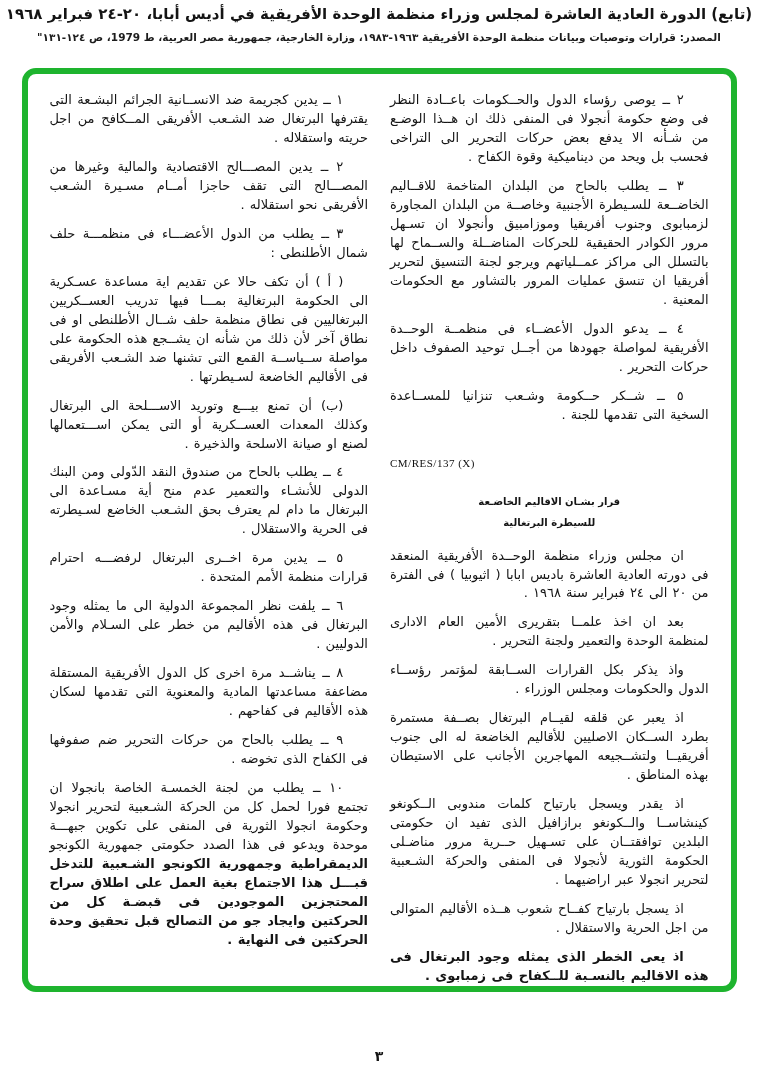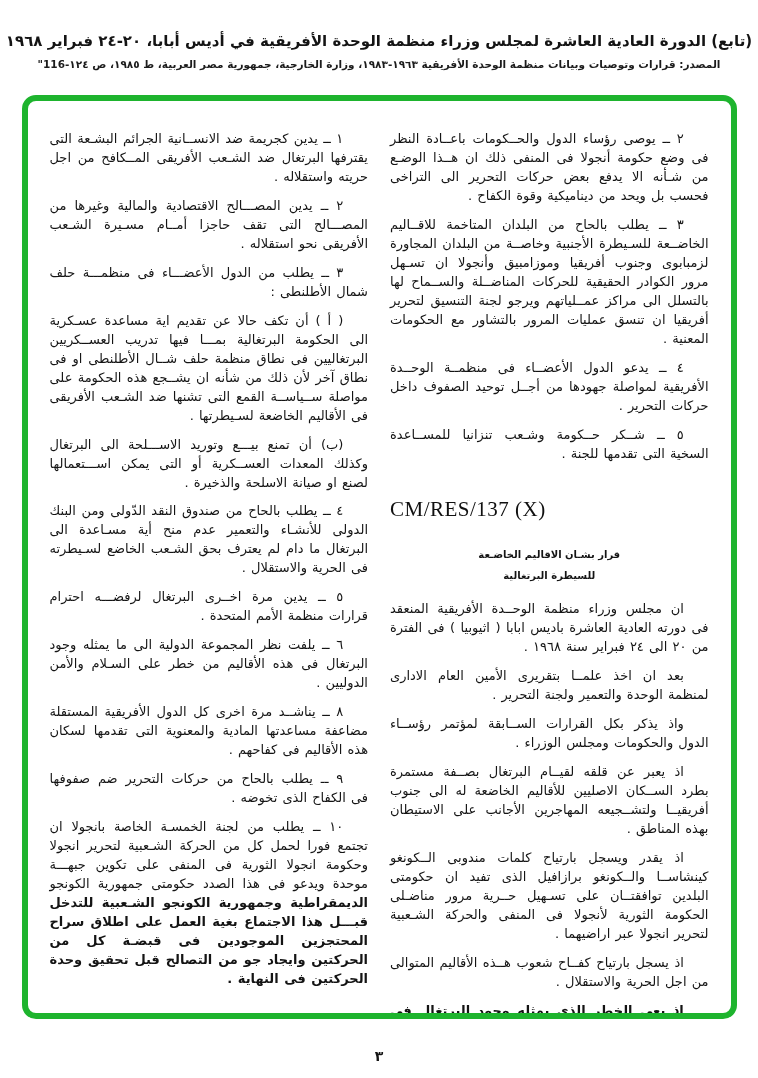--- a/index.html
+++ b/index.html
@@ -4,21 +4,21 @@
 <style>
   * { margin: 0; padding: 0; box-sizing: border-box; }
   html, body { background: #ffffff; }
   body {
     width: 758px; height: 1078px;
     font-family: "DejaVu Sans", sans-serif;
     color: #141414;
     position: relative;
     overflow: hidden;
   }
-  .page-header { padding-top: 31px; direction: rtl; }
+  .page-header { padding-top: 4px; direction: rtl; }
   .doc-title {
     text-align: center;
     font-weight: bold;
     font-size: 15px;
     line-height: 1.4;
   }
   .doc-source {
     text-align: center;
     font-weight: bold;
     font-size: 10.5px;
@@ -39,30 +39,29 @@
     display: flex;
     gap: 22px;
     padding: 17px 22px 10px;
     height: 100%;
   }
   .col {
     flex: 1 1 0;
     font-size: 13px;
     line-height: 1.46;
     text-align: justify;
-    margin-top: 12px;
   }
   .col p { margin: 0 0 10px; text-indent: 1.9em; word-spacing: 1px; }
   .bold-run { font-weight: bold; }
   p.bold-para { font-weight: bold; }
   .res-code {
     direction: ltr;
     text-align: left;
     font-family: "Liberation Serif", "DejaVu Serif", serif;
-    font-size: 21px;
+    font-size: 11px;
     letter-spacing: 0.5px;
     margin: 30px 0 20px;
     color: #101010;
   }
   .res-title {
     text-align: center;
     font-weight: bold;
     font-size: 10px;
     line-height: 2.1;
     margin-bottom: 14px;
@@ -74,21 +73,21 @@
     text-align: center;
     font-weight: bold;
     font-size: 14px;
   }
 </style>
 </head>
 <body>
 
 <header class="page-header">
   <div class="doc-title">(تابع) الدورة العادية العاشرة لمجلس وزراء منظمة الوحدة الأفريقية في أديس أبابا، ٢٠-٢٤ فبراير ١٩٦٨</div>
-  <div class="doc-source">المصدر: قرارات وتوصيات وبيانات منظمة الوحدة الأفريقية ١٩٦٣-١٩٨٣، وزارة الخارجية، جمهورية مصر العربية، ط ١٩٨٥، ص ١٢٤-116"</div>
+  <div class="doc-source">المصدر: قرارات وتوصيات وبيانات منظمة الوحدة الأفريقية ١٩٦٣-١٩٨٣، وزارة الخارجية، جمهورية مصر العربية، ط 1979، ص ١٢٤-١٣١"</div>
 </header>
 
 <div class="content-box" style="border-color: rgb(30, 180, 46);">
   <div class="columns">
 
     <section class="col">
       <p>٢ ــ يوصى رؤساء الدول والحــكومات باعــادة النظر فى وضع حكومة أنجولا فى المنفى ذلك ان هــذا الوضـع من شـأنه الا يدفع بعض حركات التحرير الى التراخى فحسب بل ويحد من ديناميكية وقوة الكفاح .</p>
       <p>٣ ــ يطلب بالحاح من البلدان المتاخمة للاقــاليم الخاضــعة للسـيطرة الأجنبية وخاصــة من البلدان المجاورة لزمبابوى وجنوب أفريقيا وموزامبيق وأنجولا ان تسـهل مرور الكوادر الحقيقية للحركات المناضــلة والســماح لها بالتسلل الى مراكز عمــلياتهم ويرجو لجنة التنسيق لتحرير أفريقيا ان تنسق عمليات المرور بالتشاور مع الحكومات المعنية .</p>
       <p>٤ ــ يدعو الدول الأعضــاء فى منظمــة الوحــدة الأفريقية لمواصلة جهودها من أجــل توحيد الصفوف داخل حركات التحرير .</p>
       <p>٥ ــ شــكر حــكومة وشـعب تنزانيا للمســاعدة السخية التى تقدمها للجنة .</p>

